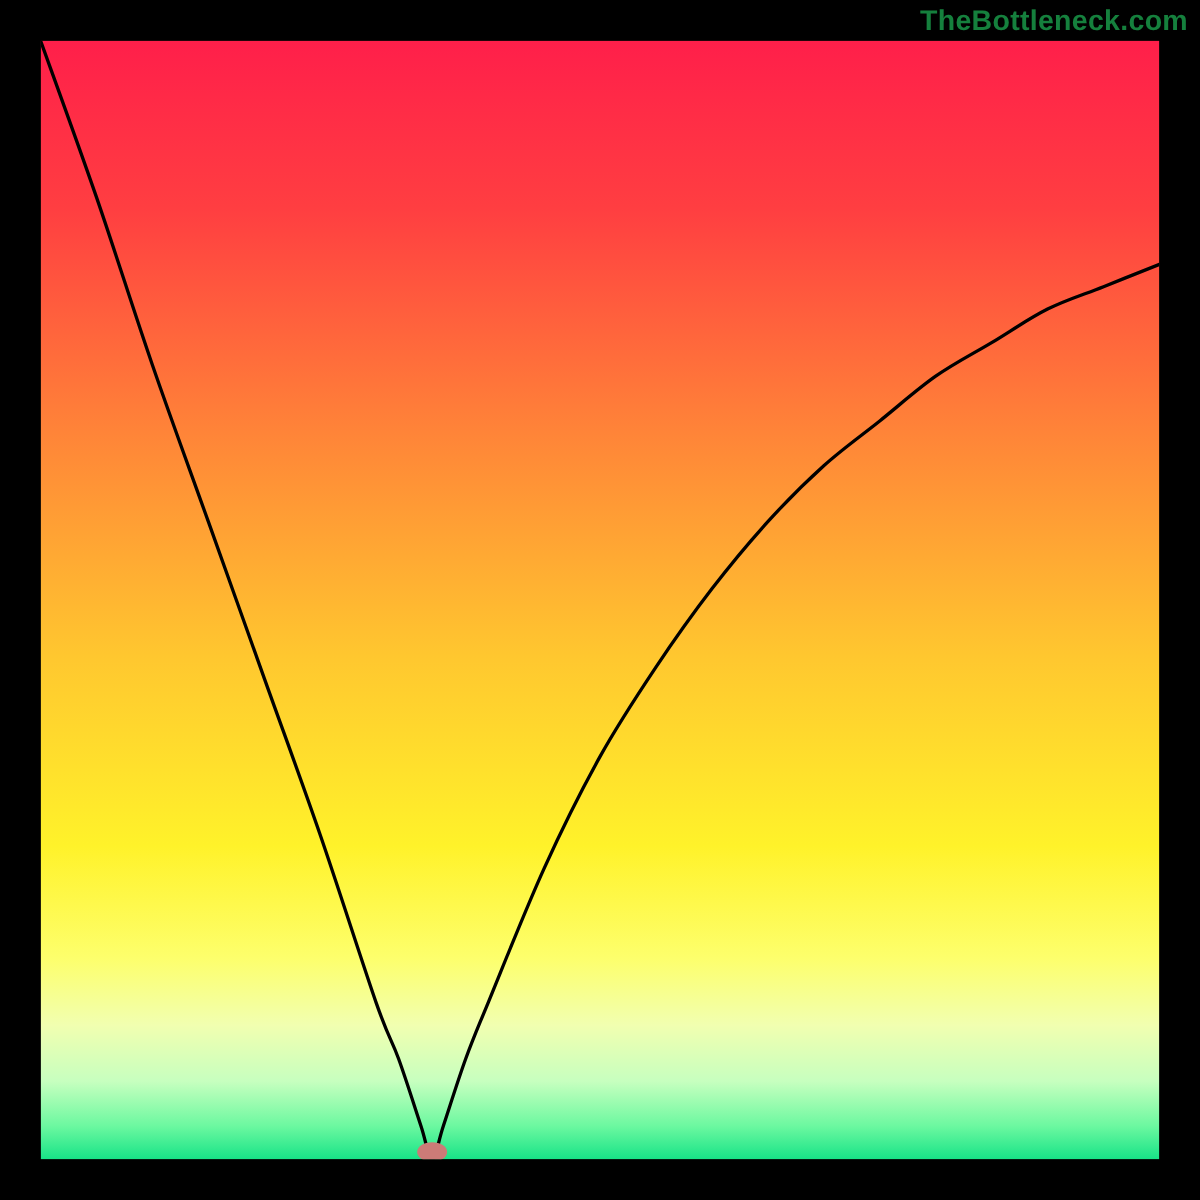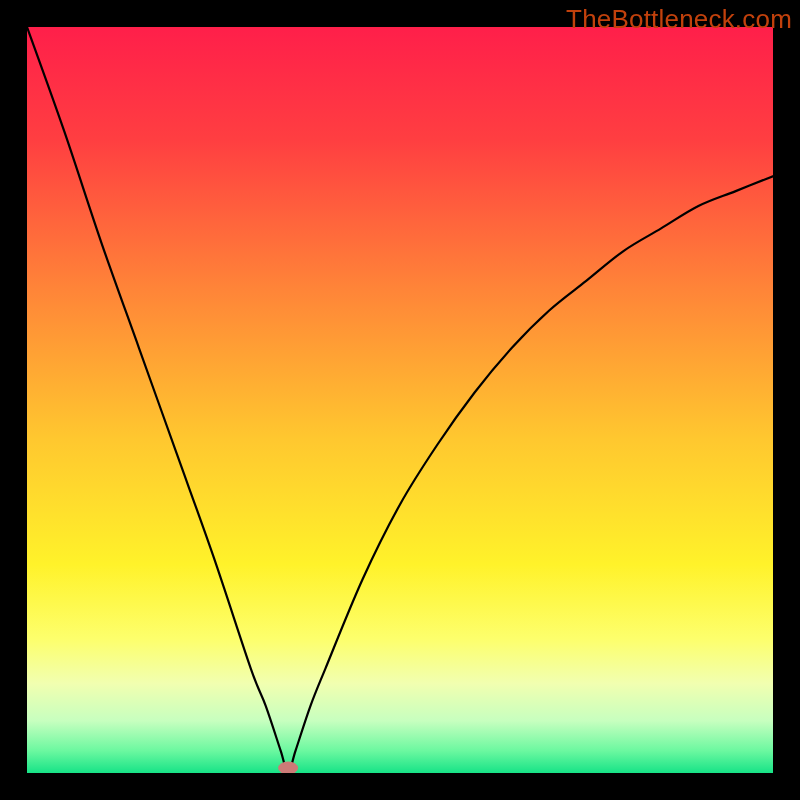--- a/index.html
+++ b/index.html
@@ -22,23 +22,23 @@
     left: 27px;
     top: 27px;
     width: 746px;
     height: 746px;
     overflow: hidden;
   }
   .watermark {
     position: absolute;
     top: 4px;
     right: 8px;
-    color: #c2410c;
-    font-size: 26px;
-    font-weight: 400;
+    color: #15803d;
+    font-size: 19px;
+    font-weight: 700;
     letter-spacing: 0.2px;
     user-select: none;
   }
   svg { display: block; }
 </style>
 </head>
 <body>
 
 <div class="frame">
 

